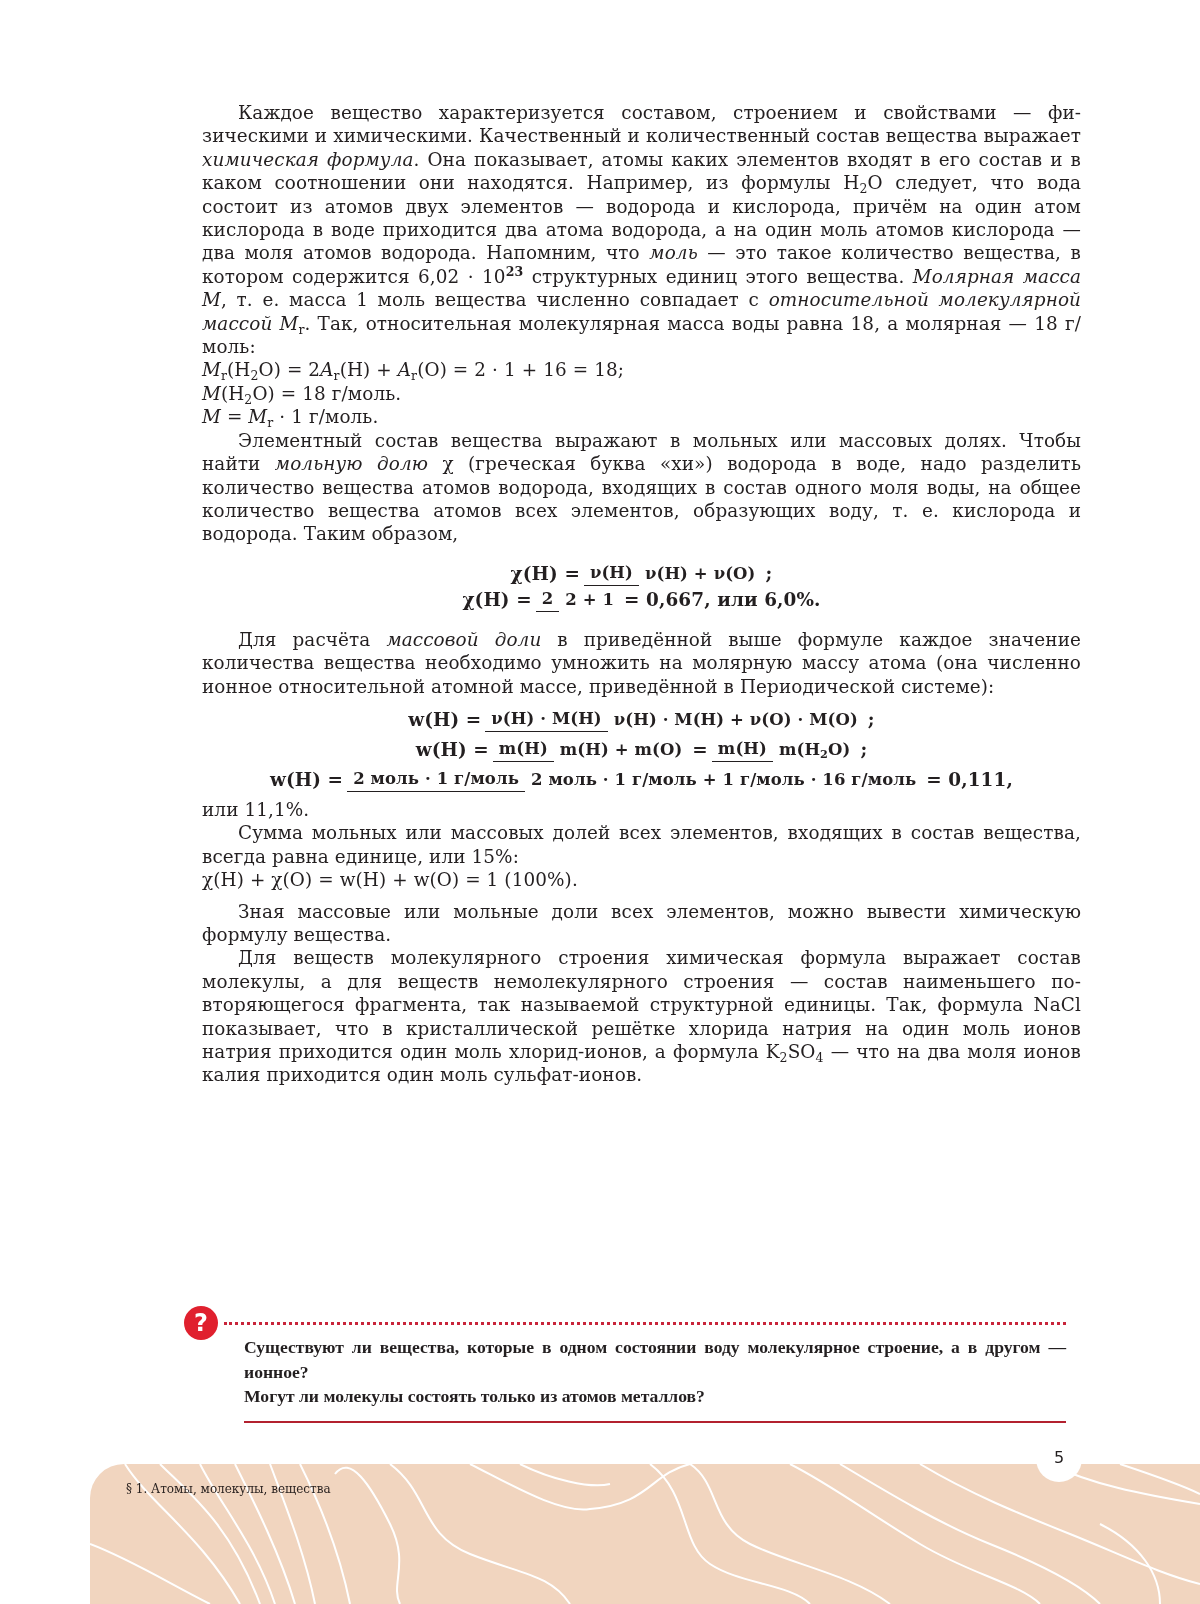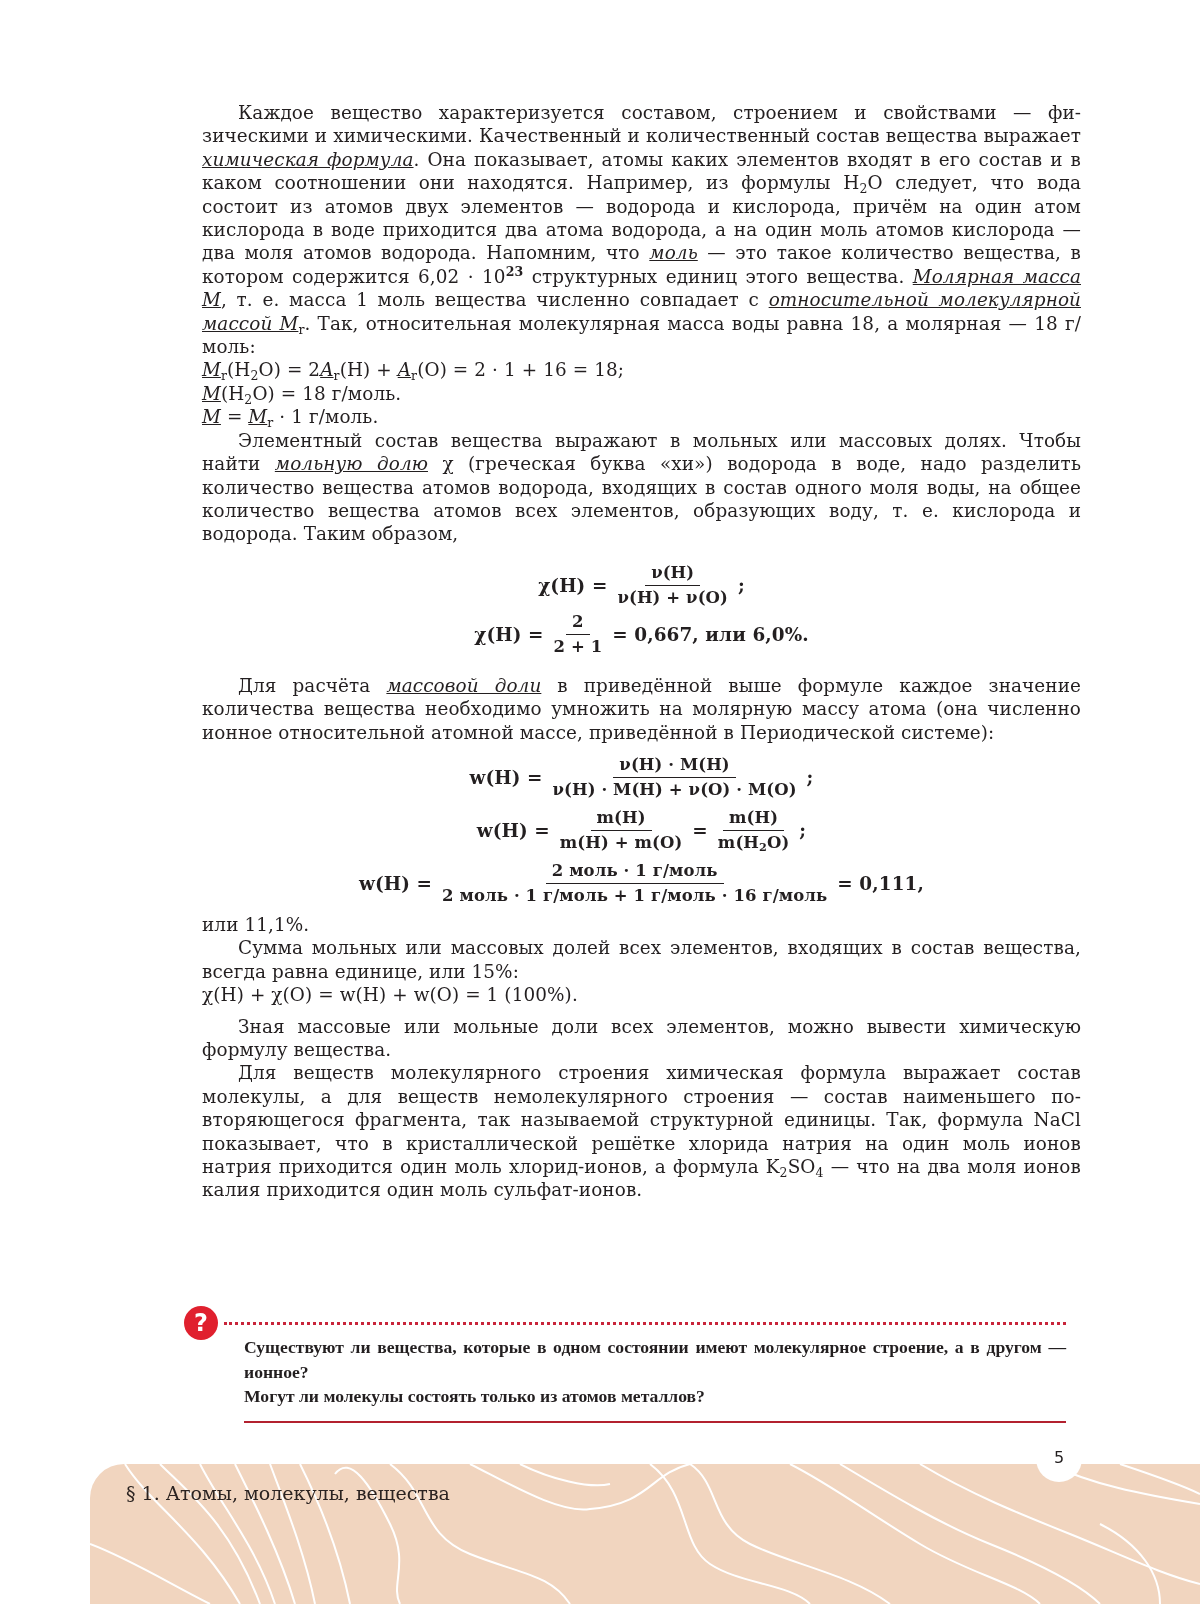--- a/index.html
+++ b/index.html
@@ -6,26 +6,26 @@
   body {
     width: 1200px; height: 1604px; background: #ffffff; position: relative; overflow: hidden;
     font-family: "DejaVu Serif", "Liberation Serif", serif; color: #231f20;
   }
   .page-text {
     position: absolute; left: 202px; top: 101px; width: 879px;
     font-size: 18.4px; line-height: 23.4px; letter-spacing: 0.1px;
   }
   .p { margin: 0; text-align: justify; text-indent: 36px; hyphens: manual; }
   .p.noindent { text-indent: 0; }
-  .em { font-style: italic; text-decoration: underline; }
+  .em { font-style: italic; }
   sub, sup { font-size: 0.68em; line-height: 0; }
   sub { vertical-align: -0.28em; }
   sup { vertical-align: 0.55em; font-weight: bold; }
   .formula { text-align: left; margin: 0; text-indent: 0; }
-  .frac { display: inline-flex; flex-direction: column; align-items: center; vertical-align: middle; margin: 0 4px; }
+  .frac { display: inline-flex; flex-direction: row; align-items: center; vertical-align: middle; margin: 0 4px; }
   .frac .num { padding: 0 6px 1px; border-bottom: 1.3px solid #231f20; line-height: 22px; }
   .frac .den { padding: 1px 6px 0; line-height: 22px; }
   .fsmall { font-size: 16.5px; }
   .eqrow { display: flex; justify-content: center; align-items: center; margin: 6px 0; font-weight: bold; }
   .gap-s { height: 4px; }
   .gap-m { height: 10px; }
 
   
   .qbox { position: absolute; left: 184px; top: 1306px; width: 898px; }
   .qicon {
@@ -42,21 +42,21 @@
   .qtext p { margin: 0; }
   .qline { position: absolute; left: 60px; top: 115px; width: 822px; height: 0; border-top: 2px solid #b3212f; }
 
   
   .footer-band {
     position: absolute; left: 90px; top: 1464px; width: 1110px; height: 140px;
     background: #f1d5bf; border-radius: 34px 0 0 0; overflow: hidden;
   }
   .footer-band svg { position: absolute; left: 0; top: 0; }
   .footer-title {
-    position: absolute; left: 126px; top: 1482px; font-family: "DejaVu Serif", serif; font-size: 19px; color: #2b2321;
+    position: absolute; left: 126px; top: 1482px; font-family: "DejaVu Serif", serif; font-size: 12px; color: #2b2321;
   }
   .page-number-circle {
     position: absolute; left: 1036px; top: 1436px; width: 46px; height: 46px; border-radius: 50%;
     background: #ffffff; text-align: center; line-height: 44px; font-family: "DejaVu Sans", sans-serif; font-size: 16px; color: #231f20;
   }
 </style>
 </head>
 <body>
 
 <div class="page-text">
@@ -125,21 +125,21 @@
   <p class="p">Сумма мольных или массовых долей всех элементов, входящих в состав ве­щества, всегда равна единице, или 15%:</p>
   <p class="formula">χ(H) + χ(O) = w(H) + w(O) = 1 (100%).</p>
   <p class="p" style="margin-top:8px">Зная массовые или мольные доли всех элементов, можно вывести химиче­скую формулу вещества.</p>
   <p class="p"><span>Для веществ молекулярного строения химическая формула выражает состав молекулы, а для веществ немолекулярного строения — состав наименьшего по­вторяющегося фрагмента, так называемой структурной единицы. Так, форму­ла NaCl показывает, что в кристаллической решётке хлорида натрия на один моль ионов натрия приходится один моль хлорид-ионов, а формула K</span><sub>2</sub><span>SO</span><sub>4</sub><span> — что на два моля ионов калия приходится один моль сульфат-ионов.</span></p>
 </div>
 
 <div class="qbox">
   <div class="qicon">?</div>
   <div class="qdots"></div>
   <div class="qtext">
-    <p>Существуют ли вещества, которые в одном состоянии имеют молекулярное строе­ние, а в другом — ионное?</p>
+    <p>Существуют ли вещества, которые в одном состоянии воду молекулярное строе­ние, а в другом — ионное?</p>
     <p>Могут ли молекулы состоять только из атомов металлов?</p>
   </div>
   <div class="qline"></div>
 </div>
 
 <div class="footer-band">
   <svg width="1110" height="140" viewBox="0 0 1110 140" fill="none" stroke="#ffffff" stroke-width="2">
     <path d="M0 80 C40 95 80 120 120 140"></path>
     <path d="M35 0 C60 40 110 70 150 140"></path>
     <path d="M70 0 C100 30 140 60 170 140"></path>

